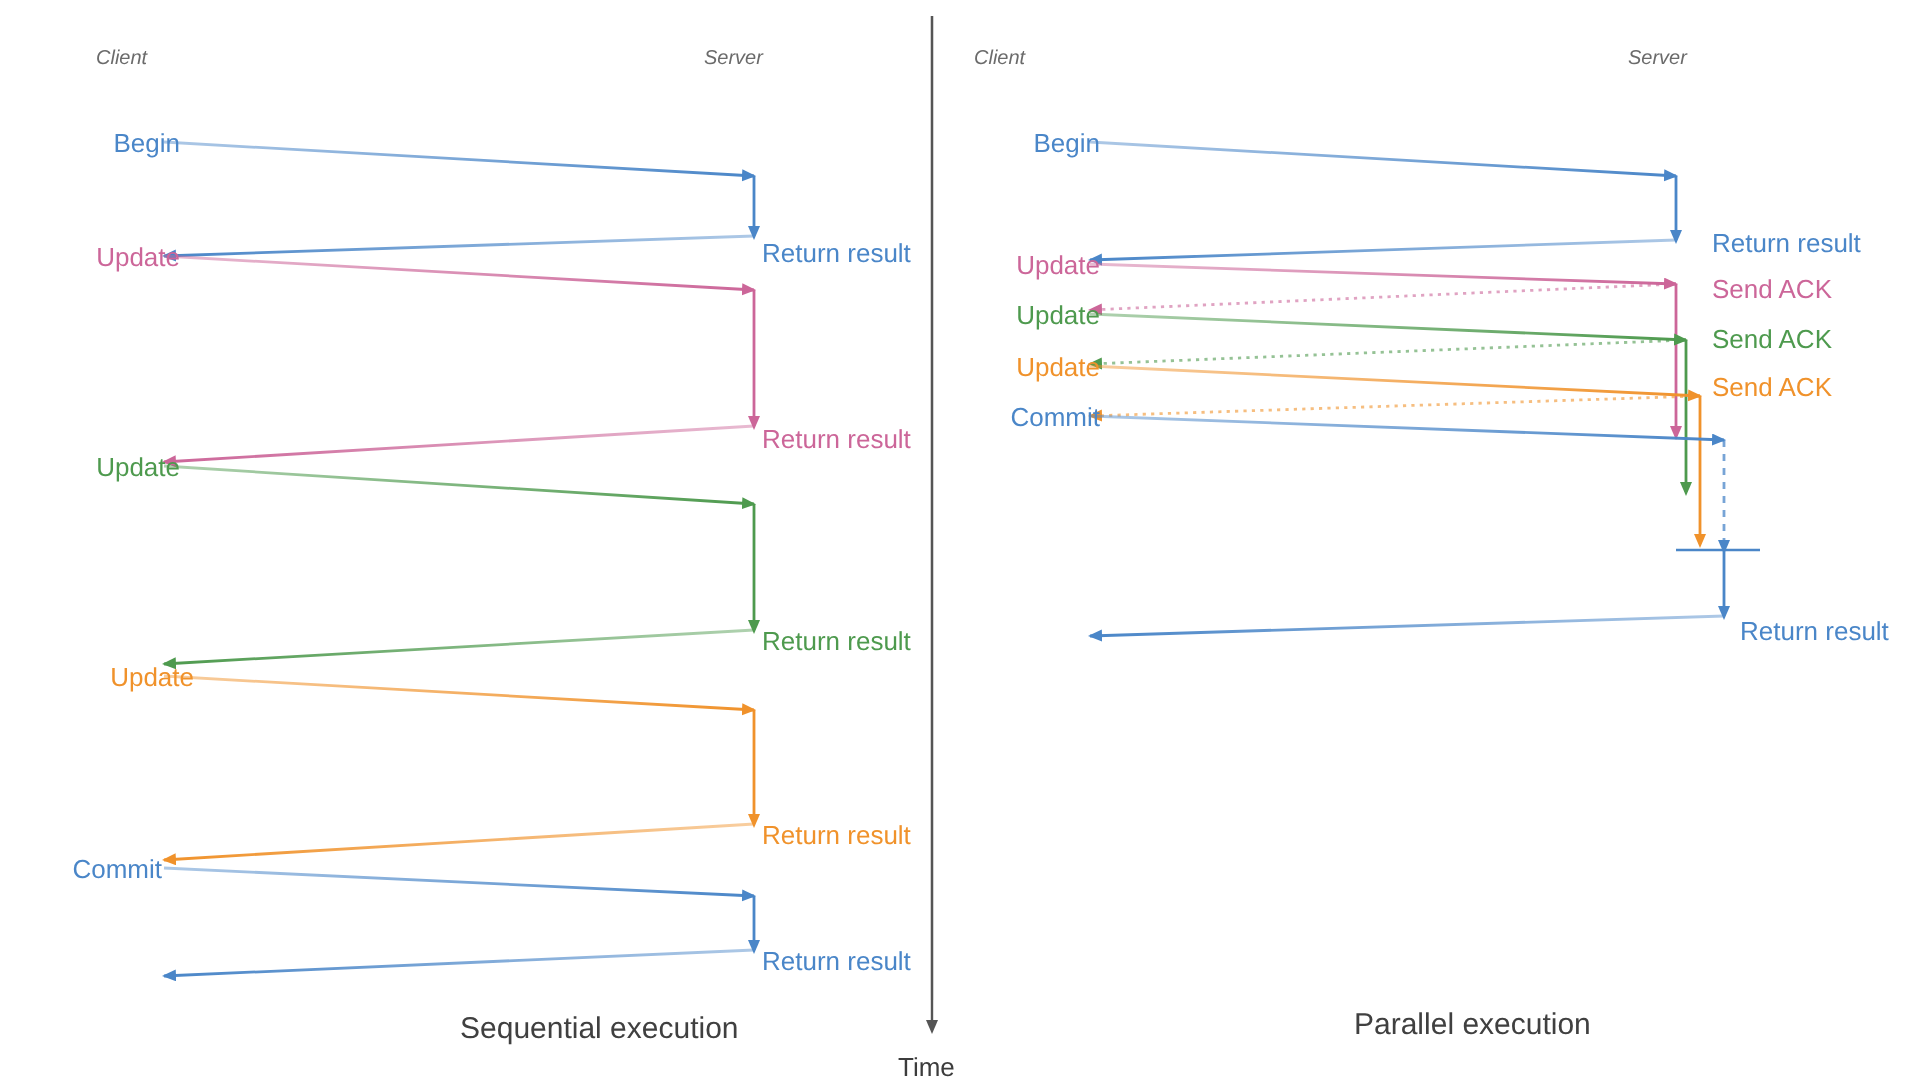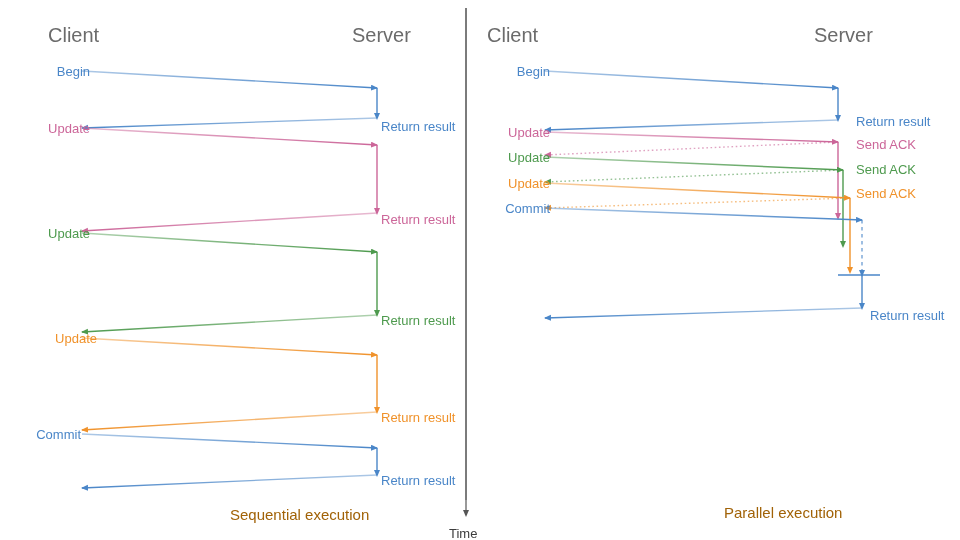--- a/index.html
+++ b/index.html
@@ -1,22 +1,22 @@
 <!DOCTYPE html>
 <html><head>
 <meta charset="utf-8">
 <style>
   html,body{margin:0;padding:0;background:#ffffff;}
   body{width:960px;height:540px;position:relative;overflow:hidden;
        font-family:"Liberation Sans","DejaVu Sans",sans-serif;}
   .stage{position:absolute;left:0;top:0;width:960px;height:540px;}
   svg.layer{position:absolute;left:0;top:0;width:960px;height:540px;}
   .lbl{position:absolute;white-space:nowrap;font-size:13px;line-height:1;}
-  .hdr{position:absolute;white-space:nowrap;font-size:20px;color:#6b6b6b;}
-  .cap{position:absolute;white-space:nowrap;font-size:15px;color:#a16207;}
+  .hdr{position:absolute;white-space:nowrap;font-style:italic;font-size:10px;color:#6b6b6b;}
+  .cap{position:absolute;white-space:nowrap;font-size:15px;color:#404040;}
   .timelbl{position:absolute;white-space:nowrap;font-size:13px;color:#3c3c3c;}
   .r{transform:translateX(-100%);}
 </style>
 </head>
 <body>
 
 <div class="stage">
 
   <svg class="layer" id="vector-layer" viewBox="0 0 960 540" xmlns="http://www.w3.org/2000/svg">
     <defs id="defs-root">
@@ -161,17 +161,17 @@
       <div class="lbl r" style="color: rgb(204, 102, 153); left: 550px; top: 126px;">Update</div>
       <div class="lbl" style="color: rgb(204, 102, 153); left: 856px; top: 138px;">Send ACK</div>
       <div class="lbl r" style="color: rgb(78, 154, 78); left: 550px; top: 151px;">Update</div>
       <div class="lbl" style="color: rgb(78, 154, 78); left: 856px; top: 163px;">Send ACK</div>
       <div class="lbl r" style="color: rgb(240, 146, 43); left: 550px; top: 177px;">Update</div>
       <div class="lbl" style="color: rgb(240, 146, 43); left: 856px; top: 187px;">Send ACK</div>
       <div class="lbl r" style="color: rgb(74, 134, 200); left: 550px; top: 202px;">Commit</div>
       <div class="lbl" style="color: rgb(74, 134, 200); left: 870px; top: 309px;">Return result</div>
       <div class="hdr" style="left: 487px; top: 24px;">Client</div>
       <div class="hdr" style="left: 814px; top: 24px;">Server</div>
-      <div class="cap" style="left: 724px; top: 504px; text-align: center;">Parallel execution</div>
+      <div class="cap" style="left: 677px; top: 504px; text-align: center;">Parallel execution</div>
       <div class="timelbl" style="left: 449px; top: 526px;">Time</div>
     </div>
 
 </div>
 
 </body></html>

